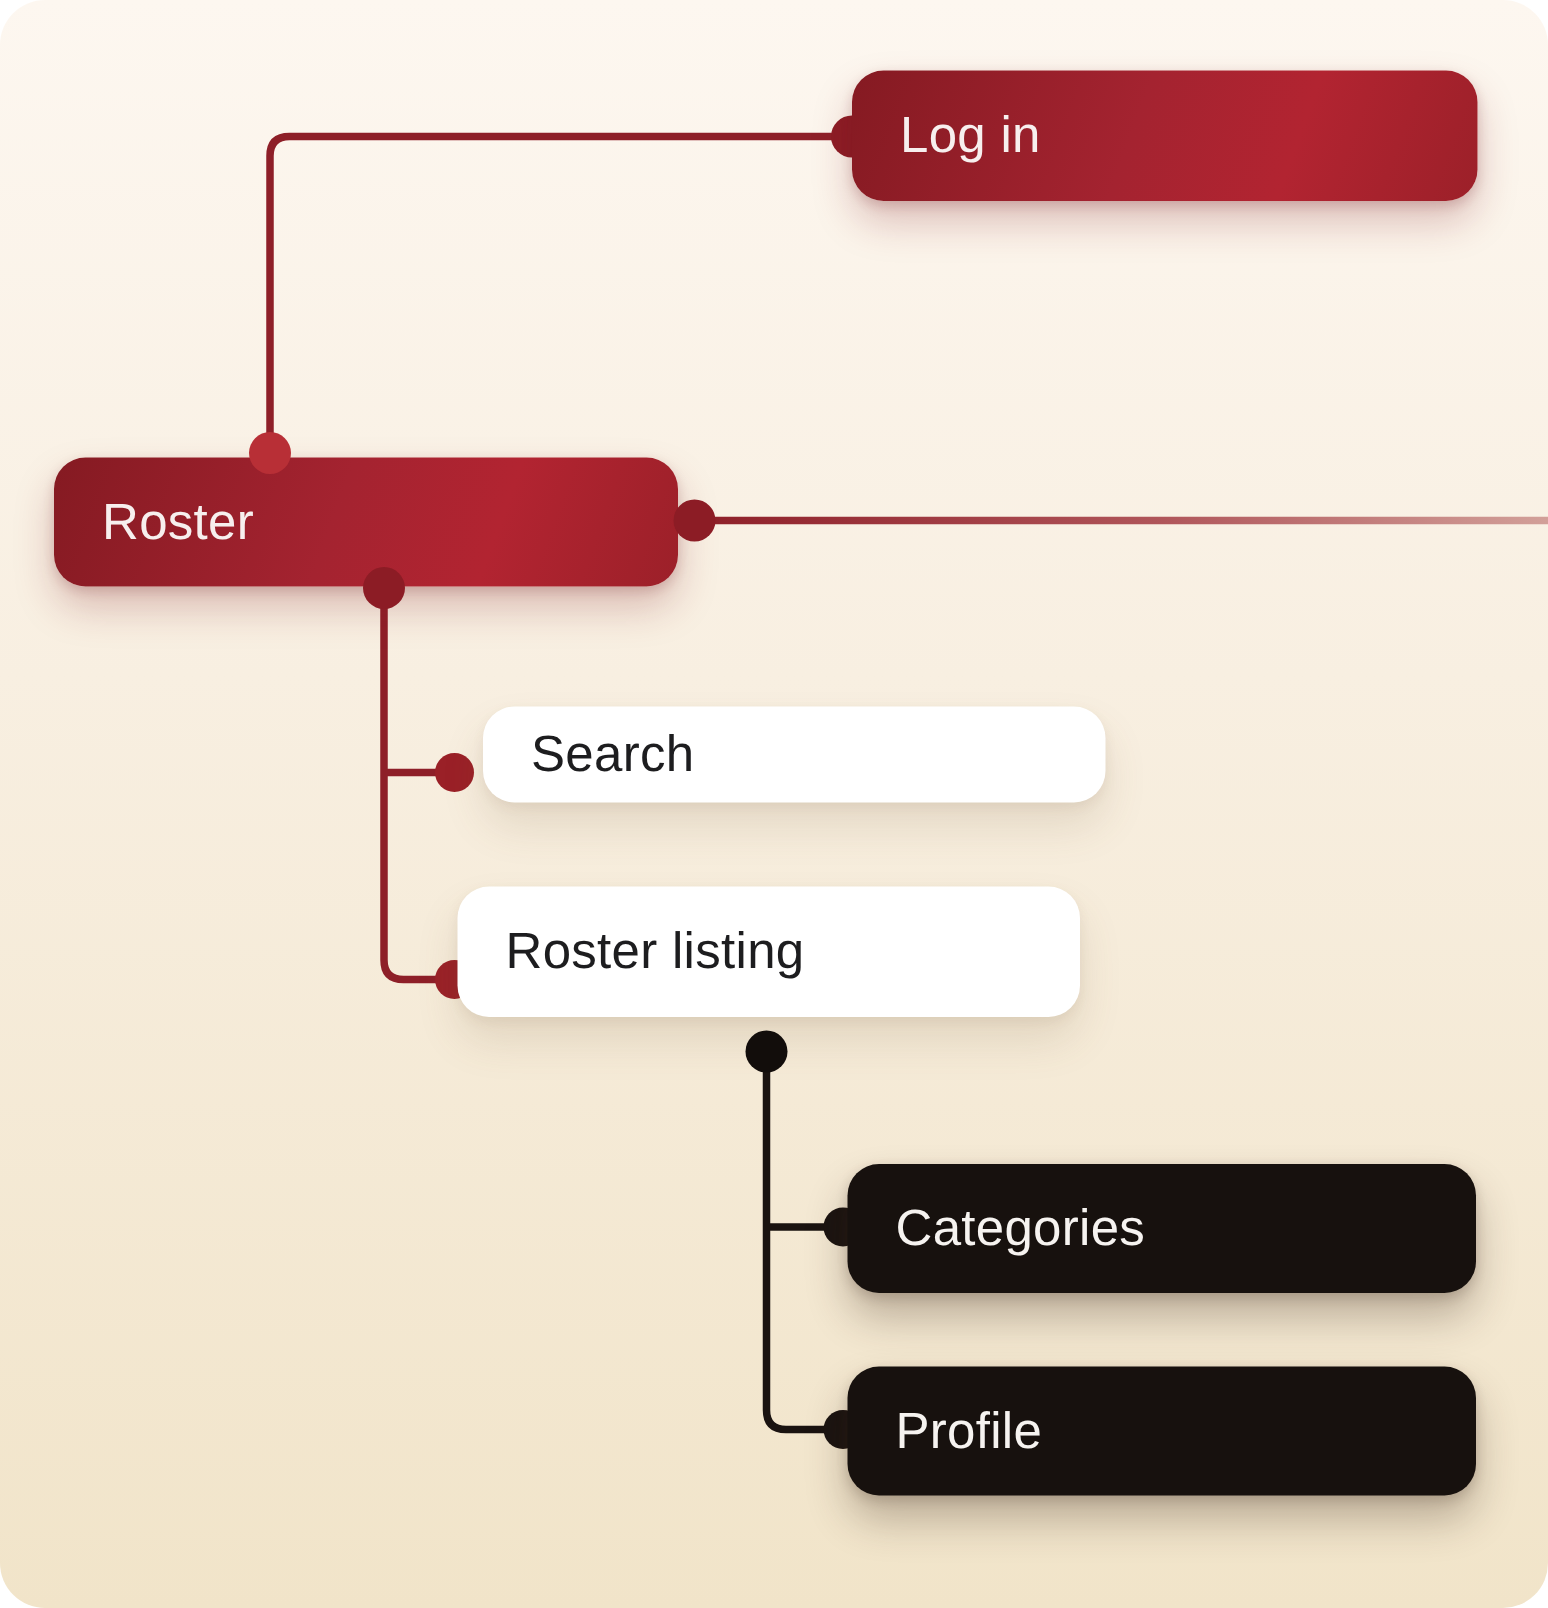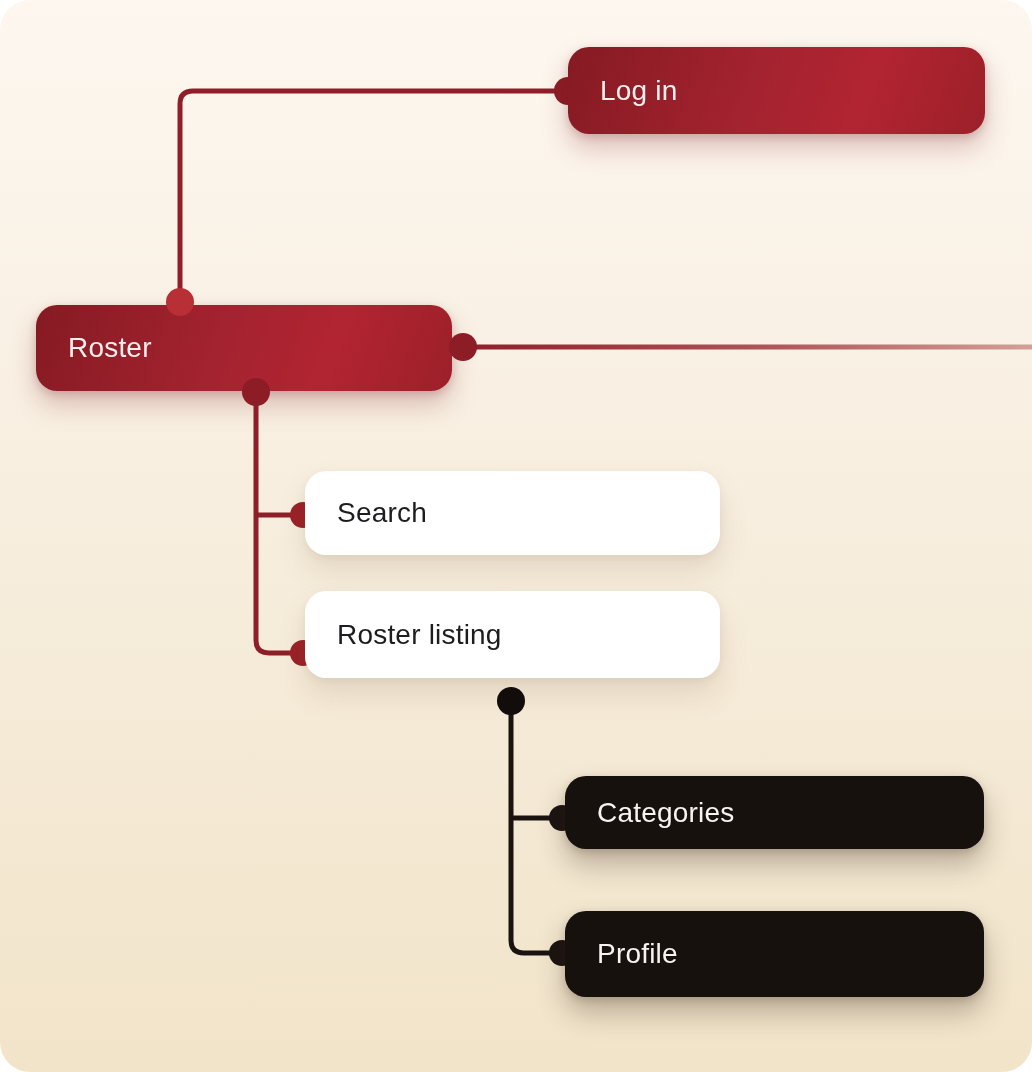--- a/index.html
+++ b/index.html
@@ -15,44 +15,44 @@
     border-radius:30px;
     background:linear-gradient(180deg,#fdf7f0 0%,#f8efe1 42%,#f1e4c9 100%);
   }
   svg.layer{position:absolute;left:0;top:0;}
   .node{
     position:absolute;
     display:flex;align-items:center;
     padding:5px 32px;
     box-sizing:border-box;
     border-radius:21px;
-    font-size:28px;
+    font-size:34px;
     letter-spacing:.2px;
     cursor:pointer;
   }
   .node-red{
     background:linear-gradient(110deg,#851a22 0%,#a42330 45%,#b22431 70%,#9c2029 100%);
     color:#f7efee;
     box-shadow:0 14px 26px rgba(130,30,40,.25), 0 3px 8px rgba(100,20,30,.18);
   }
   .node-white{
     background:#ffffff;
     color:#1d1d1f;
     box-shadow:0 16px 28px rgba(120,95,60,.15), 0 3px 8px rgba(120,95,60,.08);
   }
   .node-dark{
     background:#17110e;
     color:#f6f3f0;
     box-shadow:0 16px 28px rgba(60,40,25,.30), 0 3px 8px rgba(60,40,25,.18);
   }
   .n-login{left:568px;top:47px;width:417px;height:87px;}
   .n-roster{left:36px;top:305px;width:416px;height:86px;}
-  .n-search{left:305px;top:471px;width:415px;height:84px;}
+  .n-search{left:322px;top:471px;width:415px;height:64px;}
   .n-roster-listing{left:305px;top:591px;width:415px;height:87px;}
-  .n-categories{left:565px;top:776px;width:419px;height:73px;}
+  .n-categories{left:565px;top:776px;width:419px;height:86px;}
   .n-profile{left:565px;top:911px;width:419px;height:86px;}
 </style>
 </head>
 <body>
 
 <div class="stage">
   <div class="panel"></div>
 
   <svg class="layer" width="1032" height="1072" viewBox="0 0 1032 1072">
     <defs>

